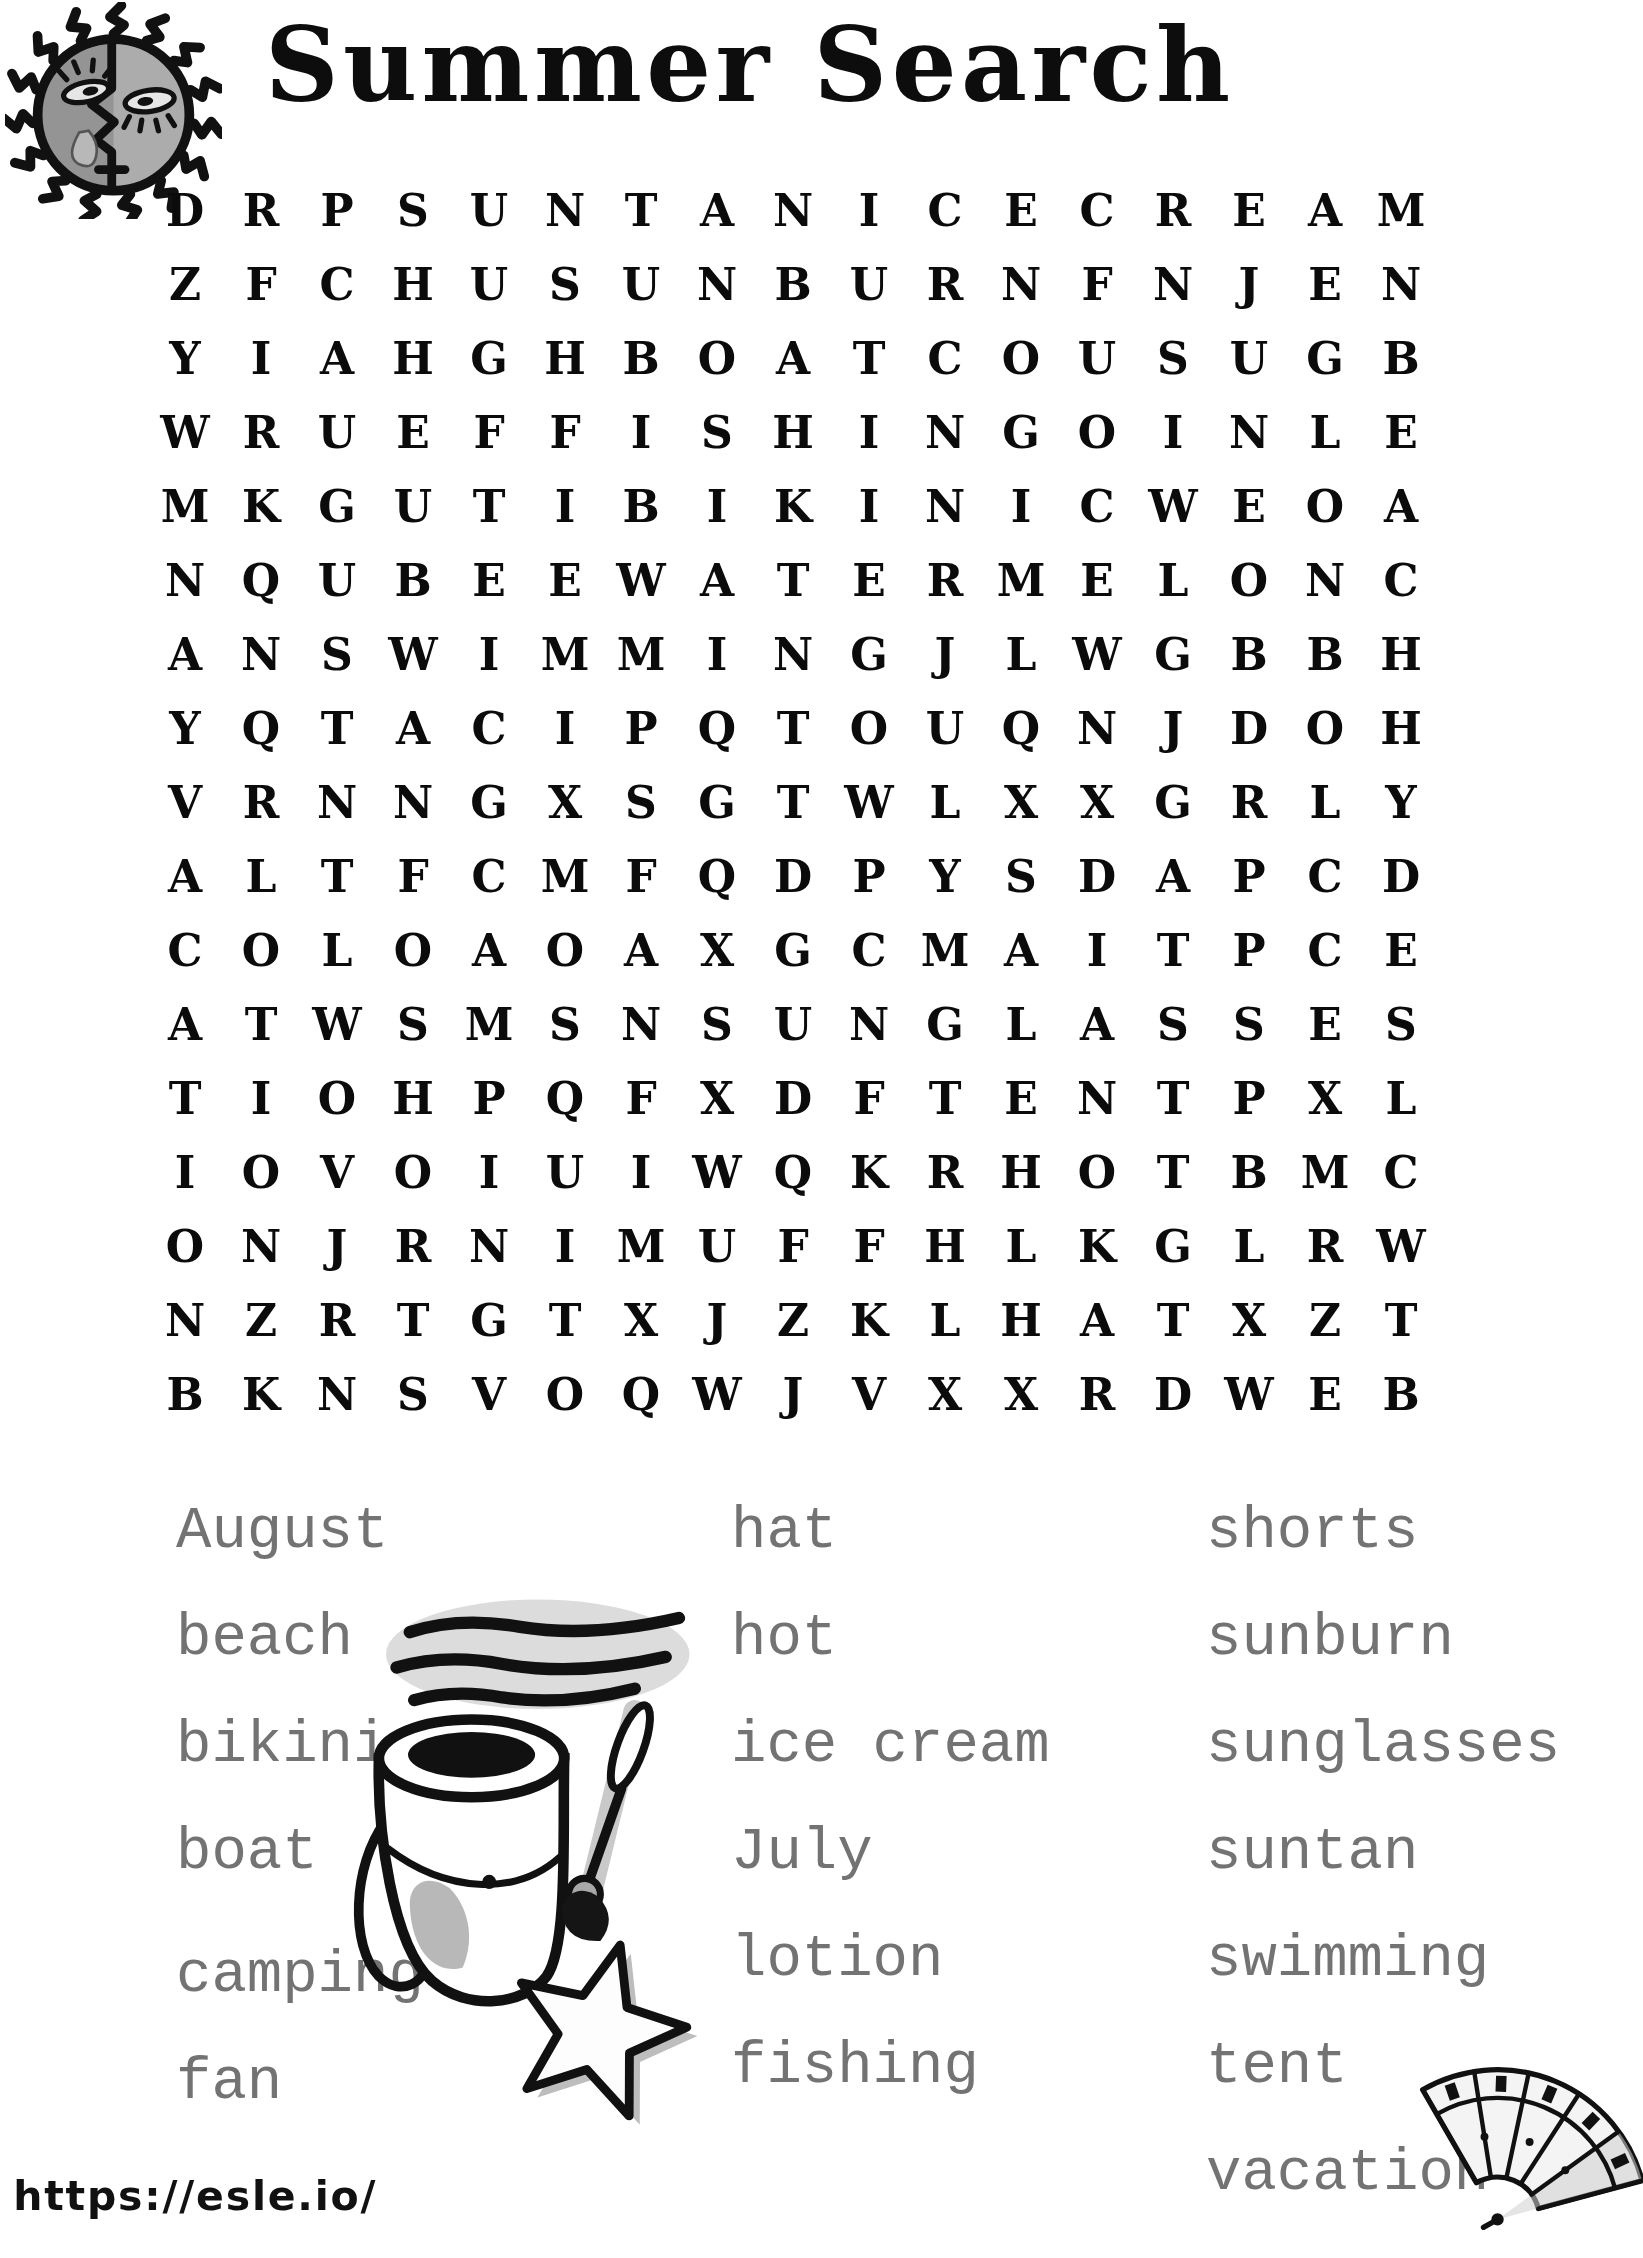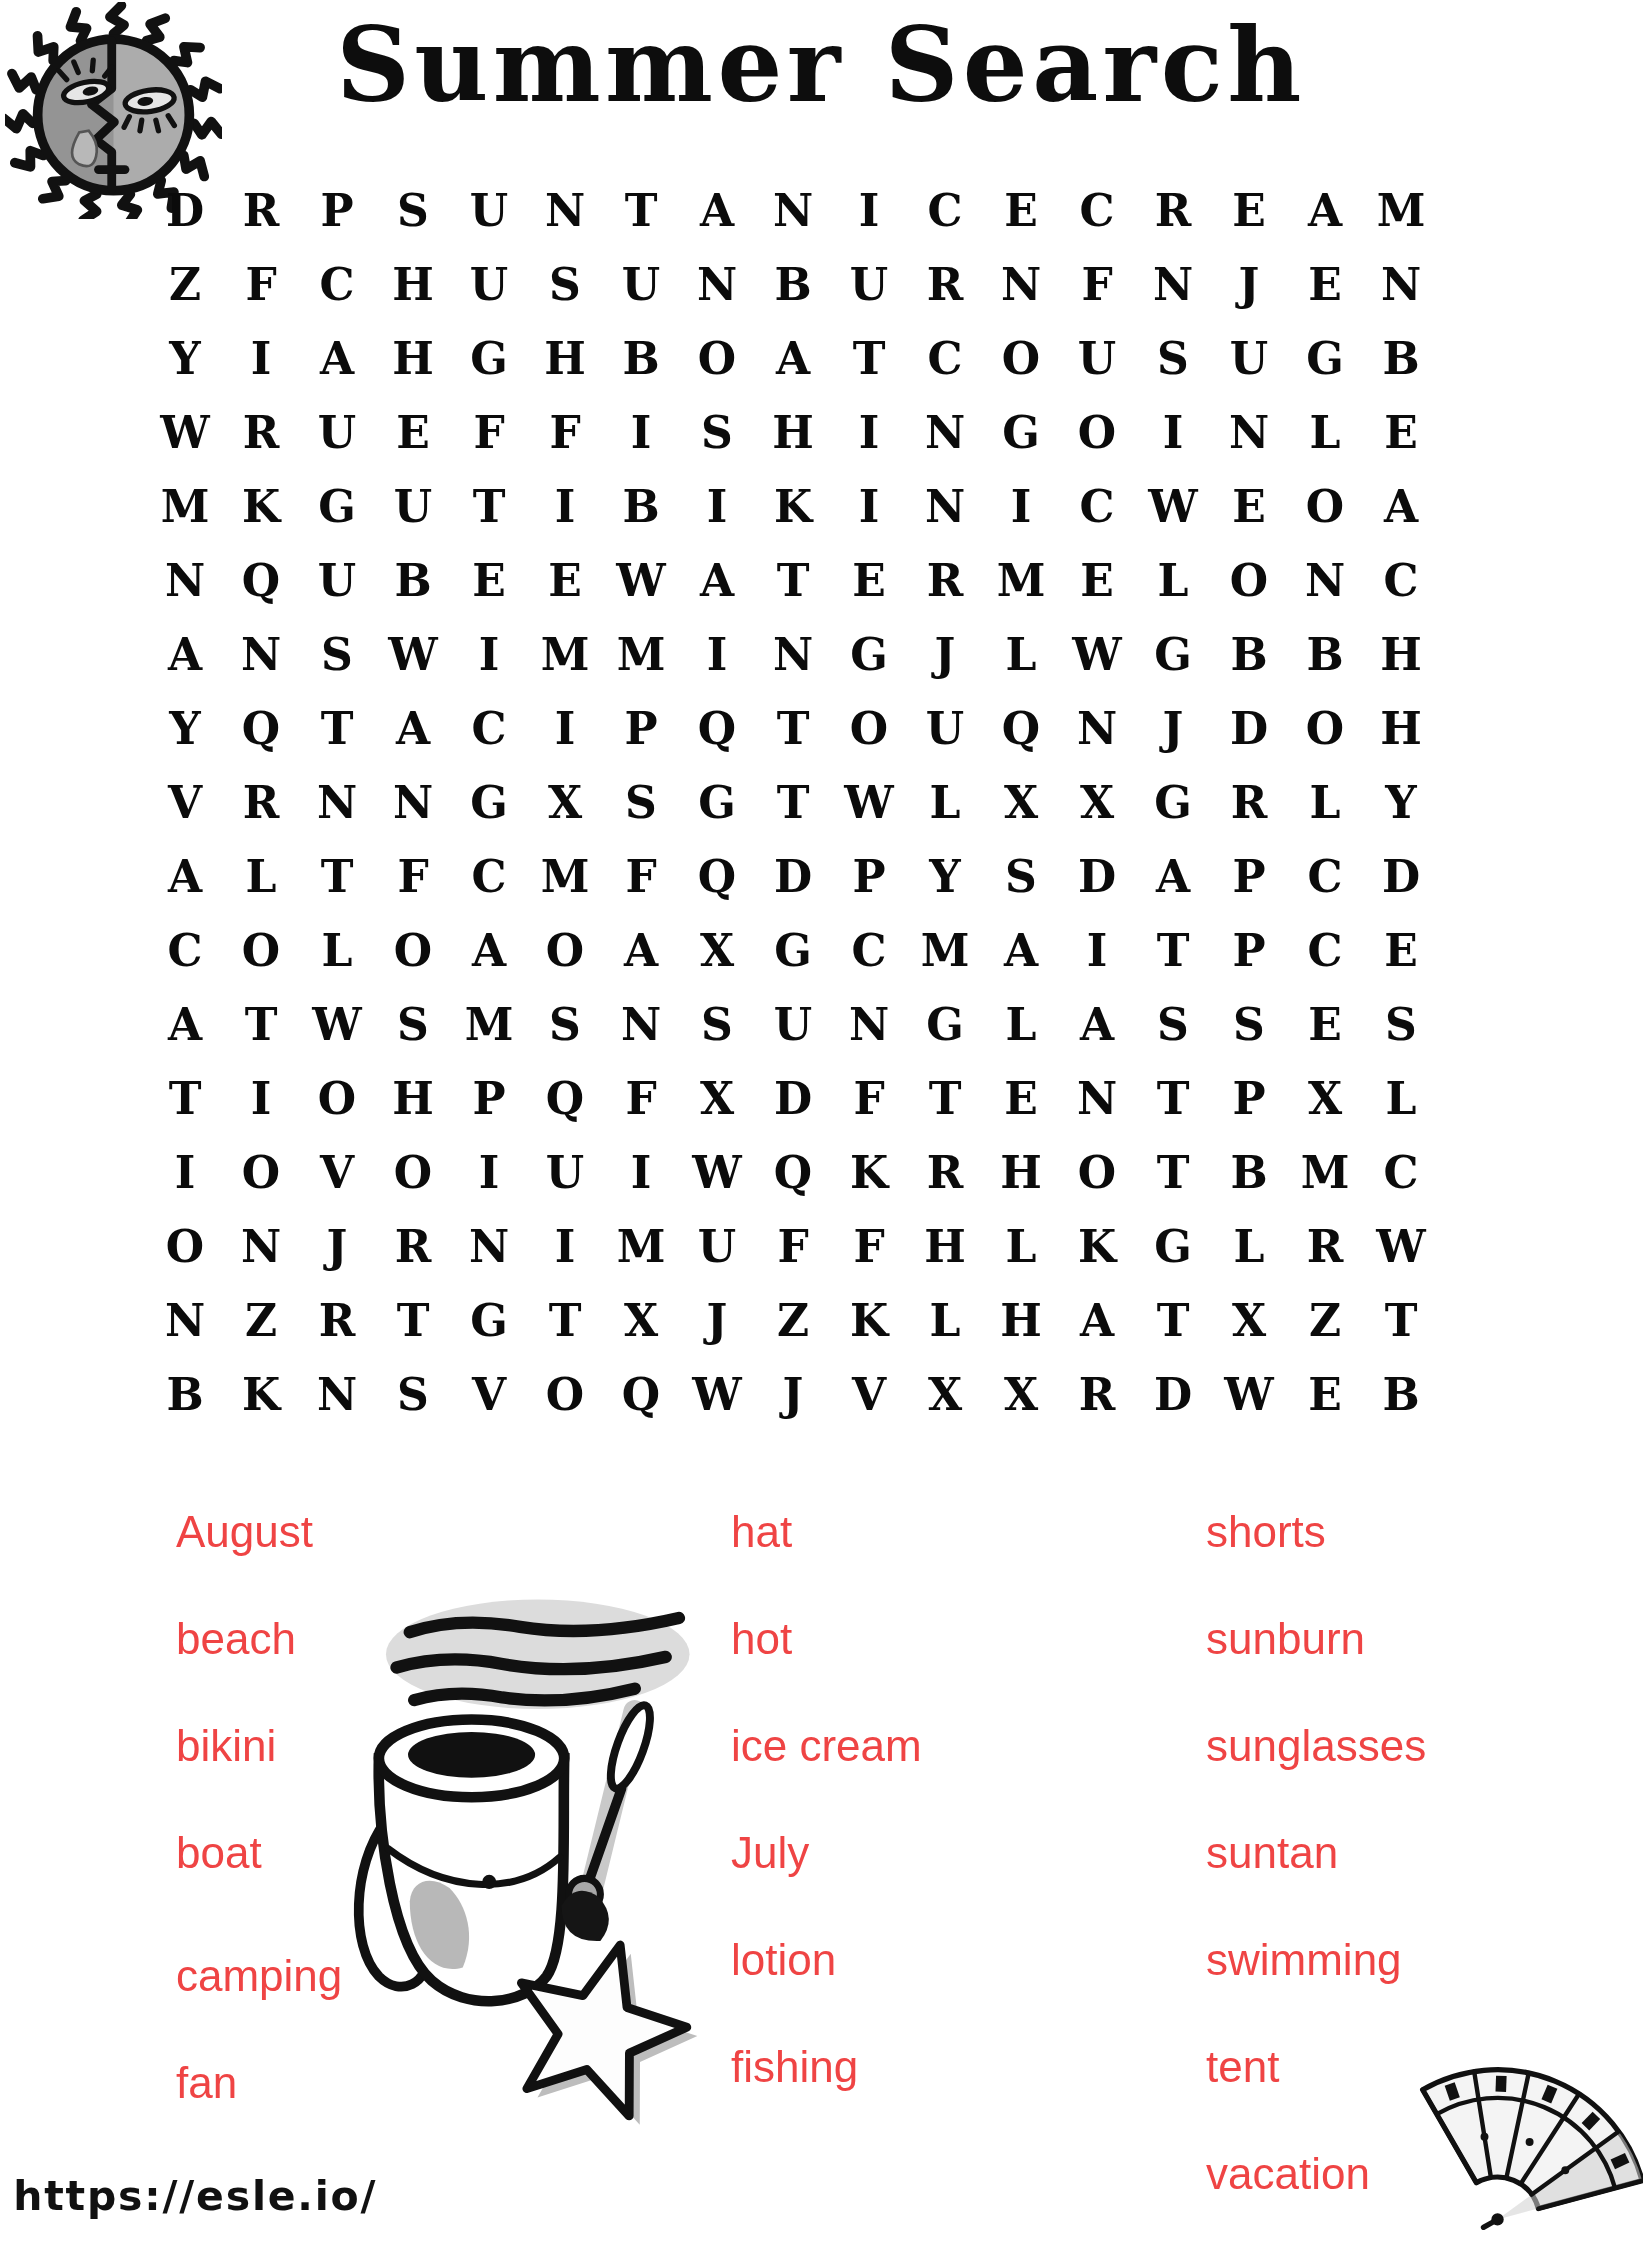--- a/index.html
+++ b/index.html
@@ -1,31 +1,31 @@
 <!DOCTYPE html>
 <html style="font-size:14px"><head>
 <meta charset="utf-8">
 <style>
   html,body{margin:0;padding:0;background:#e8e8e8;}
   .page{position:relative;width:1644px;height:2258px;background:#ffffff;overflow:hidden;
         font-family:"DejaVu Serif",serif;color:#0a0a0a;}
-  .title{position:absolute;left:265px;top:5.3px;width:1112px;margin:0;text-align:center;
+  .title{position:absolute;left:265px;top:5.3px;width:1112px;margin:0;
          font-family:"DejaVu Serif",serif;font-weight:700;font-size:102px;letter-spacing:4.4px;
          color:#0d0d0d;}
   .sun{position:absolute;left:5.3px;top:1.8px;width:217px;height:217px;}
   .grid{position:absolute;left:147px;top:173px;}
   .grid-row{display:flex;}
   .grid-cell{width:76px;height:74px;display:flex;align-items:center;justify-content:center;
              font-family:"DejaVu Serif",serif;font-weight:700;font-size:44px;color:#0b0b0b;}
   .wordcol{position:absolute;top:1478px;display:flex;flex-direction:column;}
   .col1{left:176px;}
   .col2{left:723px;margin-left:8px;}
   .col3{left:1206px;}
   .word{height:107px;line-height:107px;white-space:nowrap;
-        font-family:Liberation Sans, sans-serif;font-size:44px;font-weight:400;color:#ef4444;}
+        font-family:Liberation Mono, monospace;font-size:59px;font-weight:400;color:#737373;}
   .gap{margin-top:16px;}
   .bucket{position:absolute;left:348px;top:1566px;width:353px;height:578px;}
   .fan{position:absolute;left:1396px;top:2045px;width:248px;height:185px;}
   .url{position:absolute;left:13.2px;top:2172px;font-family:"DejaVu Sans",sans-serif;
        font-weight:700;font-size:41px;letter-spacing:1.8px;color:#111;}
 </style>
 </head>
 <body>
 
 <div class="page">

